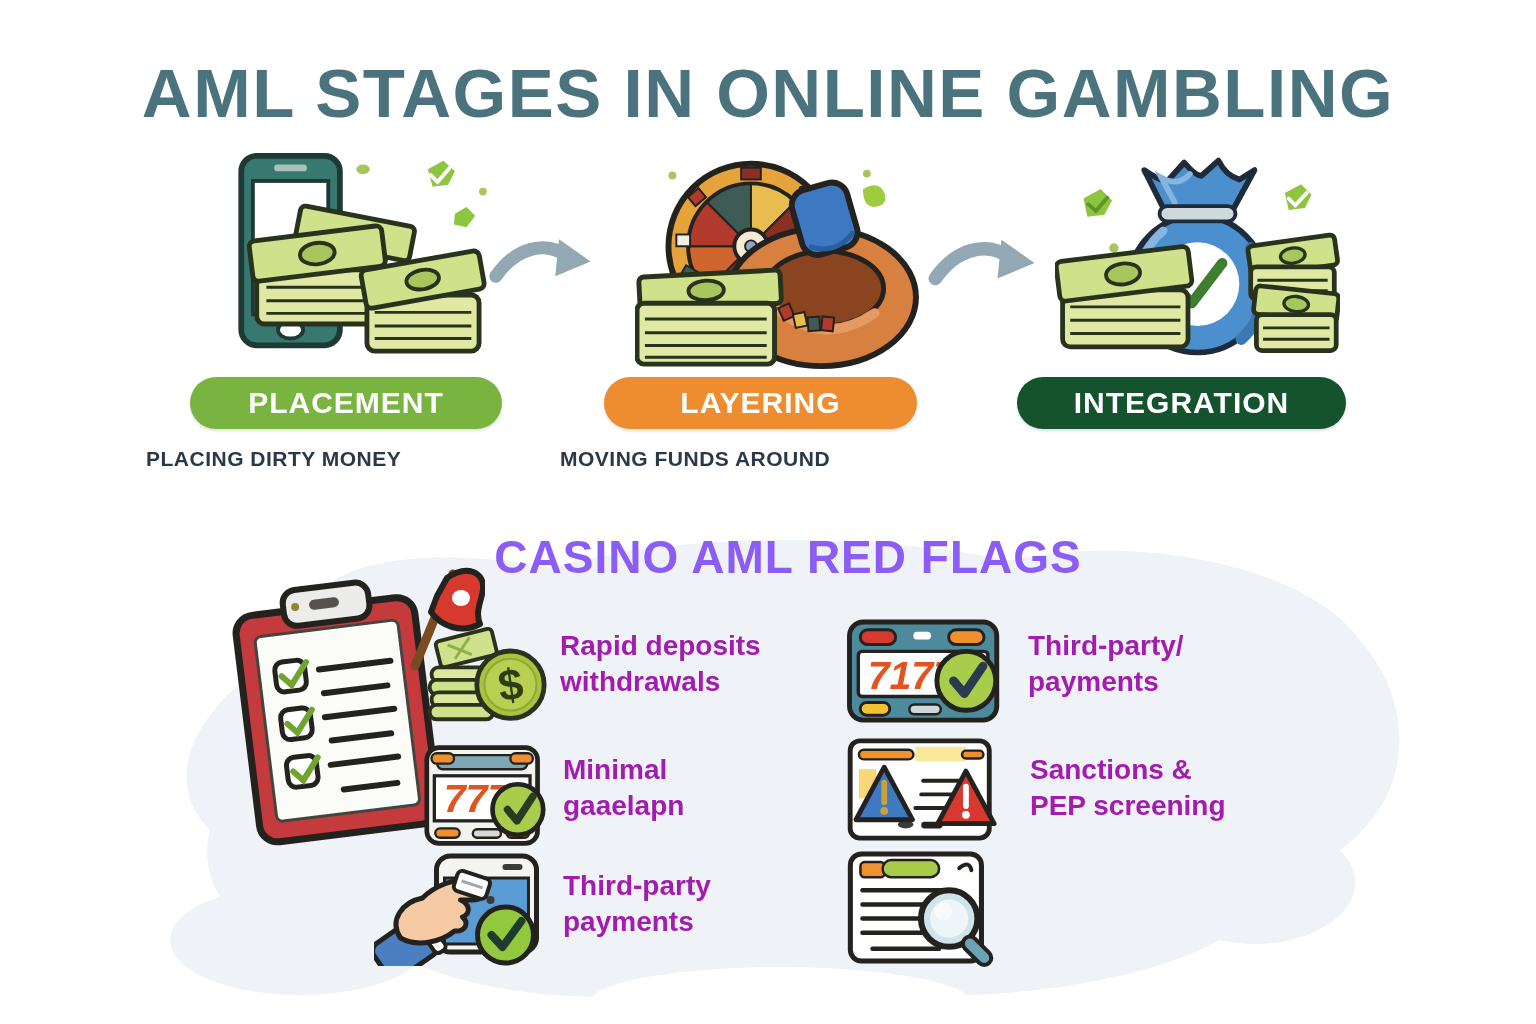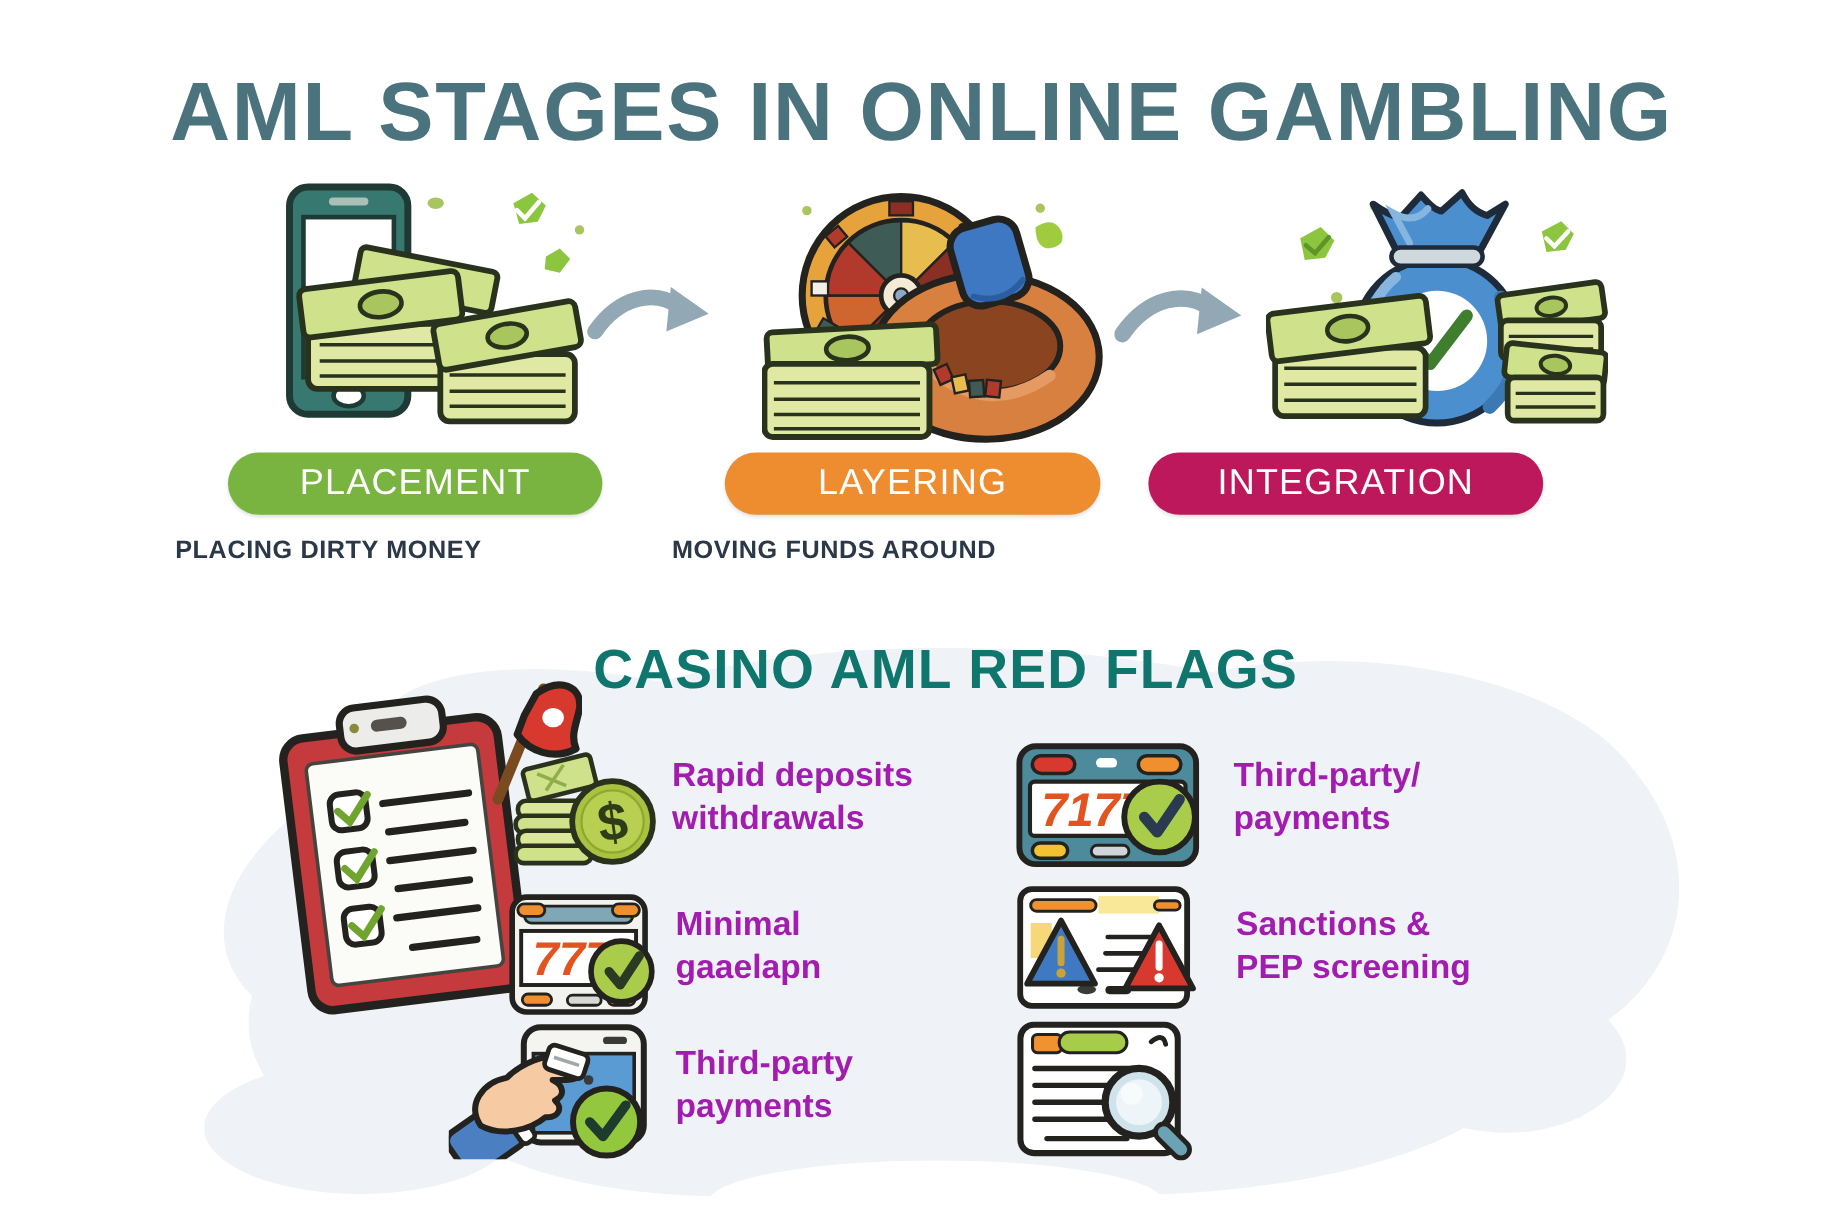--- a/index.html
+++ b/index.html
@@ -8,30 +8,30 @@
     font-family:"Liberation Sans","DejaVu Sans",sans-serif;
   }
   .abs{position:absolute;}
   .main-title{
     position:absolute;top:54px;left:0;width:1536px;margin:0;text-align:center;
     font-size:69px;font-weight:800;letter-spacing:1.5px;color:#4b737e;
   }
   .stage-pill{
     position:absolute;top:377px;height:52px;border-radius:27px;
     display:flex;align-items:center;justify-content:center;
-    color:#ffffff;font-size:30px;font-weight:400;letter-spacing:1px;
+    color:#ffffff;font-size:30px;font-weight:700;letter-spacing:1px;
     box-shadow:0 2px 3px rgba(0,0,0,0.12);
   }
   .stage-caption{
     position:absolute;top:447px;text-align:left;
     font-size:21px;font-weight:800;letter-spacing:0.5px;color:#2b3848;
   }
   .flags-title{
     position:absolute;top:530px;left:40px;width:1496px;margin:0;text-align:center;
-    font-size:46px;font-weight:800;letter-spacing:1px;color:#0f766e;
+    font-size:46px;font-weight:800;letter-spacing:1px;color:#8b5cf6;
   }
   .flag-text{
     position:absolute;font-size:28px;font-weight:700;line-height:36px;color:#a21caf;
   }
   svg{display:block;}
 </style>
 </head>
 <body>
 
 <div class="canvas">
@@ -188,21 +188,21 @@
         <rect x="-2" y="-6" width="88" height="30" rx="5" fill="#cfe18a" stroke="#29321d" stroke-width="5"></rect>
         <ellipse cx="42" cy="9" rx="13" ry="8" fill="#a9c55e" stroke="#29321d" stroke-width="3.5"></ellipse>
       </g>
       <rect x="0" y="20" width="84" height="38" rx="6" fill="#dfe9a4" stroke="#29321d" stroke-width="5"></rect>
       <path d="M7,34 h70 M7,46 h70" stroke="#29321d" stroke-width="3" fill="none"></path>
     </g>
   </svg>
 
   <div class="stage-pill" style="left: 190px; width: 312px; background-color: rgb(121, 180, 65);">PLACEMENT</div>
   <div class="stage-pill" style="left: 604px; width: 313px; background-color: rgb(238, 140, 48);">LAYERING</div>
-  <div class="stage-pill" style="left: 957px; width: 329px; background-color: #be185d;">INTEGRATION</div>
+  <div class="stage-pill" style="left: 1017px; width: 329px; background-color: #14532d;">INTEGRATION</div>
 
   <div class="stage-caption" style="left:146px;width:400px">PLACING DIRTY MONEY</div>
   <div class="stage-caption" style="left:560px;width:400px">MOVING FUNDS AROUND</div>
 
   <h2 class="flags-title">CASINO AML RED FLAGS</h2>
 
   <svg class="abs" style="left:185px;top:558px" width="300" height="300" viewBox="0 0 300 300">
     <g transform="rotate(-7 150 160)">
       <rect x="62" y="48" width="180" height="228" rx="18" fill="#c53a3c" stroke="#23221f" stroke-width="7"></rect>
       <rect x="80" y="70" width="144" height="186" rx="6" fill="#fbfbf8" stroke="#454540" stroke-width="3"></rect>

